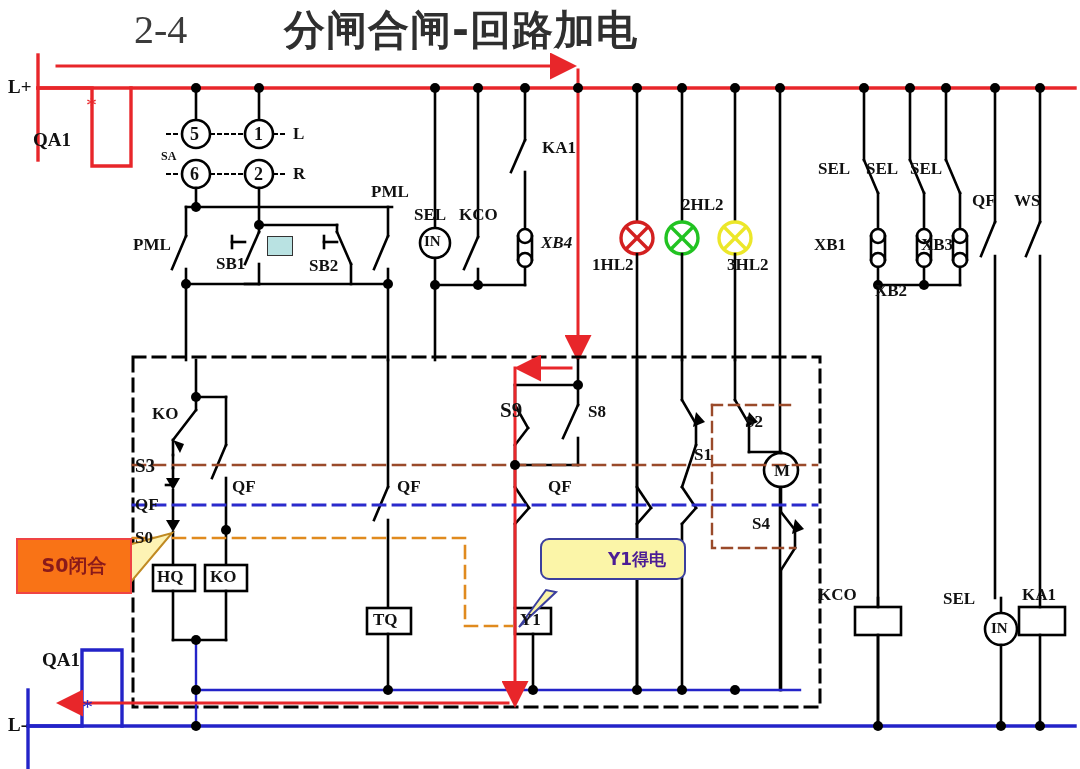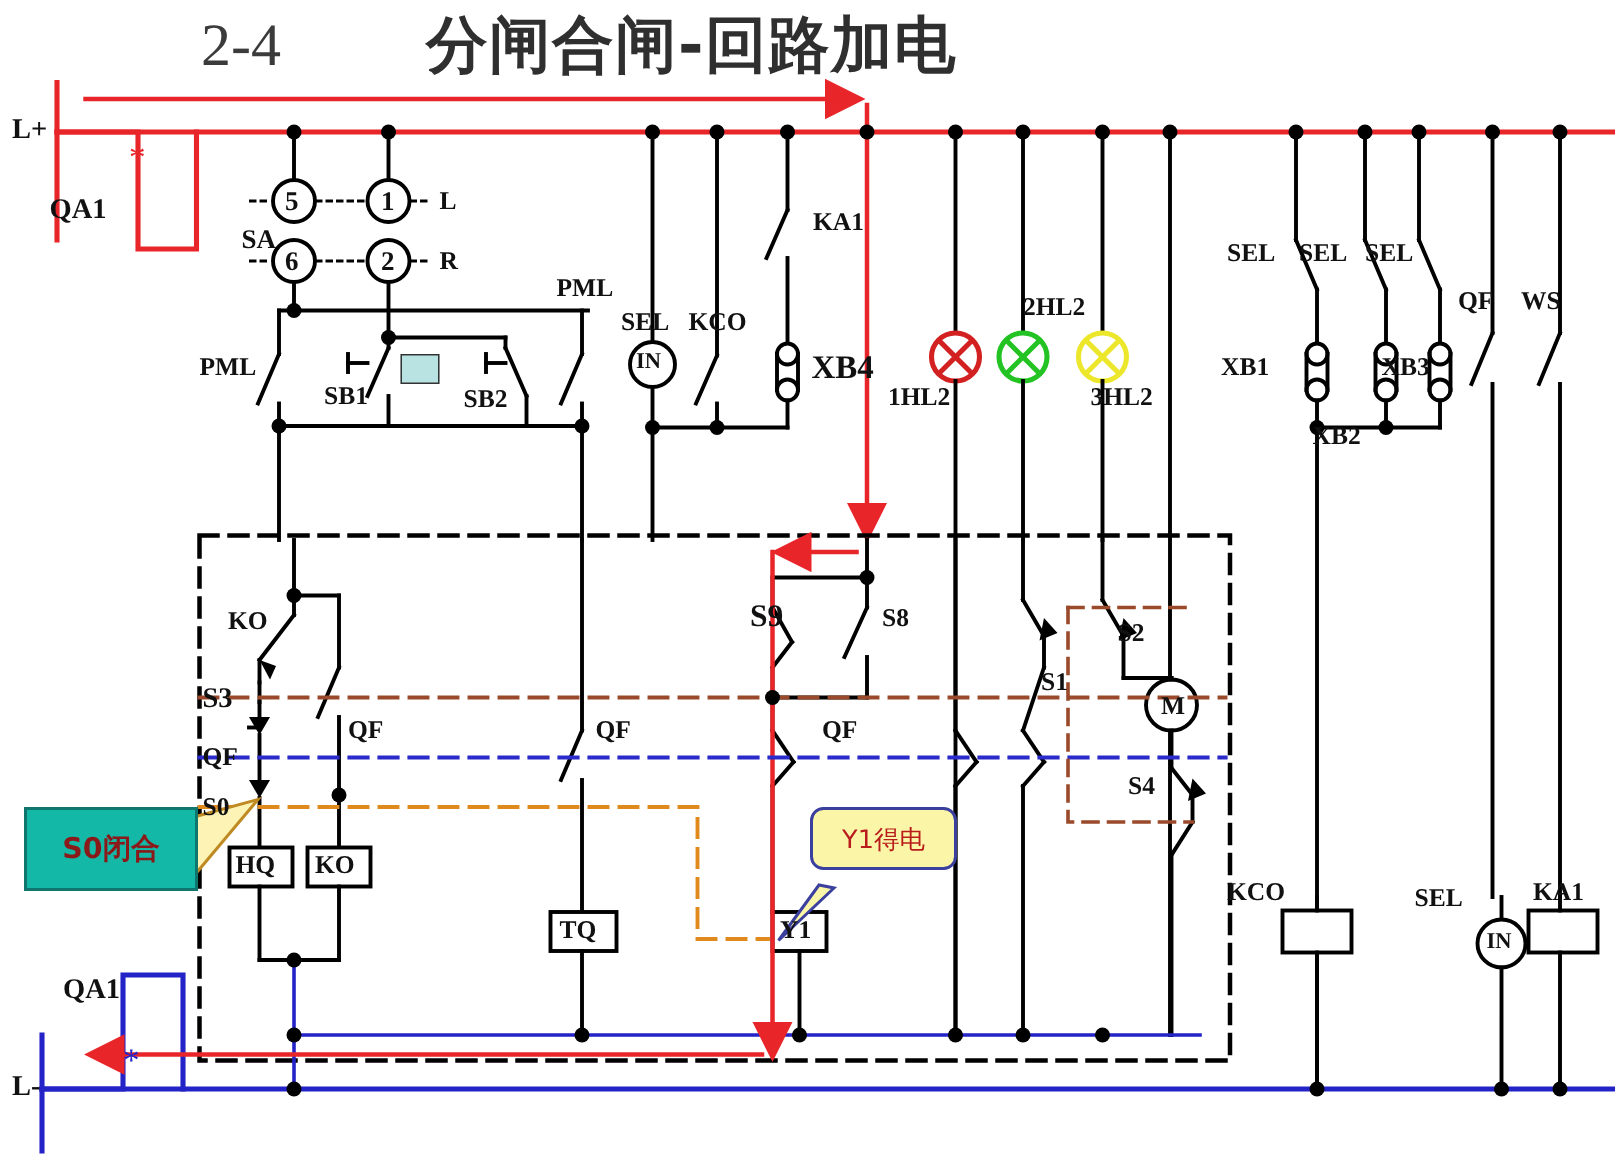--- a/index.html
+++ b/index.html
@@ -6,26 +6,26 @@
   body{width:1080px;height:769px;position:relative;overflow:hidden;
        font-family:"Liberation Serif",serif;}
   #stage{position:absolute;left:0;top:0;width:1012px;height:769px;}
   svg{position:absolute;left:0;top:0;}
   .lbl{position:absolute;font-family:"Liberation Serif",serif;font-weight:bold;
        color:#111;white-space:nowrap;line-height:1;}
   .title-no{position:absolute;font-family:"Liberation Serif",serif;color:#3b3b3b;
             font-size:40px;white-space:nowrap;}
   .title-cn{position:absolute;font-family:"DejaVu Sans",sans-serif;color:#2f2f2f;
             font-size:41px;font-weight:bold;white-space:nowrap;letter-spacing:1px;}
-  .callout{position:absolute;background:#14b8a6;border:2px solid #0f766e;
+  .callout{position:absolute;background:#f97316;border:2px solid #ef4444;
            font-family:"DejaVu Sans",sans-serif;font-weight:bold;color:#8a1a1a;
            display:flex;align-items:center;justify-content:center;}
   .callout2{position:absolute;background:#fbf5a8;border:2px solid #3b3f9e;
-            border-radius:9px;font-family:"DejaVu Sans",sans-serif;font-weight:normal;
-            color:#b91c1c;display:flex;align-items:center;justify-content:center;}
+            border-radius:9px;font-family:"DejaVu Sans",sans-serif;font-weight:bold;
+            color:#4c1d95;display:flex;align-items:center;justify-content:center;padding-left:48px;}
 </style>
 </head>
 <body>
 
 <div id="stage">
 
   <div class="title-no" style="left:134px;top:6px;">2-4</div>
   <div class="title-cn" style="left:284px;top:3px;">分闸合闸-回路加电</div>
 
   <svg width="1080" height="769">
@@ -393,37 +393,37 @@
       <path d="M128,545 L172,533 L130,583 z" fill="#fdf3b4" stroke="#c08a23" stroke-width="2"></path>
       <path d="M546,590 L519,627 L556,592 z" fill="#fbf5a8" stroke="#3b3f9e" stroke-width="2"></path>
     </g>
   </svg>
 
   <div class="lbl" style="left:8px;top:77px;font-size:19px;">L+</div>
   <div class="lbl" style="left:8px;top:715px;font-size:19px;">L-</div>
   <div class="lbl" style="left:33px;top:130px;font-size:19px;">QA1</div>
   <div class="lbl" style="left:42px;top:650px;font-size:19px;">QA1</div>
 
-  <div class="lbl" style="left:161px;top:150px;font-size:18px;">SA</div>
+  <div class="lbl" style="left:161px;top:150px;font-size:12px;">SA</div>
   <div class="lbl" style="left:190px;top:125px;font-size:18px;">5</div>
   <div class="lbl" style="left:254px;top:125px;font-size:18px;">1</div>
   <div class="lbl" style="left:293px;top:125px;font-size:17px;">L</div>
   <div class="lbl" style="left:190px;top:165px;font-size:18px;">6</div>
   <div class="lbl" style="left:254px;top:165px;font-size:18px;">2</div>
   <div class="lbl" style="left:293px;top:165px;font-size:17px;">R</div>
 
   <div class="lbl" style="left:133px;top:236px;font-size:17px;">PML</div>
   <div class="lbl" style="left:216px;top:255px;font-size:17px;">SB1</div>
   <div class="lbl" style="left:309px;top:257px;font-size:17px;">SB2</div>
   <div class="lbl" style="left:371px;top:183px;font-size:17px;">PML</div>
   <div class="lbl" style="left:414px;top:206px;font-size:17px;">SEL</div>
   <div class="lbl" style="left:424px;top:234px;font-size:15px;">IN</div>
   <div class="lbl" style="left:459px;top:206px;font-size:17px;">KCO</div>
   <div class="lbl" style="left:542px;top:139px;font-size:17px;">KA1</div>
-  <div class="lbl" style="left:541px;top:234px;font-size:22px;">XB4</div>
+  <div class="lbl" style="left:541px;top:234px;font-size:17px;font-style:italic;">XB4</div>
 
   <div class="lbl" style="left:592px;top:256px;font-size:17px;">1HL2</div>
   <div class="lbl" style="left:682px;top:196px;font-size:17px;">2HL2</div>
   <div class="lbl" style="left:727px;top:256px;font-size:17px;">3HL2</div>
 
   <div class="lbl" style="left:818px;top:160px;font-size:17px;">SEL</div>
   <div class="lbl" style="left:866px;top:160px;font-size:17px;">SEL</div>
   <div class="lbl" style="left:910px;top:160px;font-size:17px;">SEL</div>
   <div class="lbl" style="left:814px;top:236px;font-size:17px;">XB1</div>
   <div class="lbl" style="left:875px;top:236px;font-size:17px;margin-top:46px;">XB2</div>

